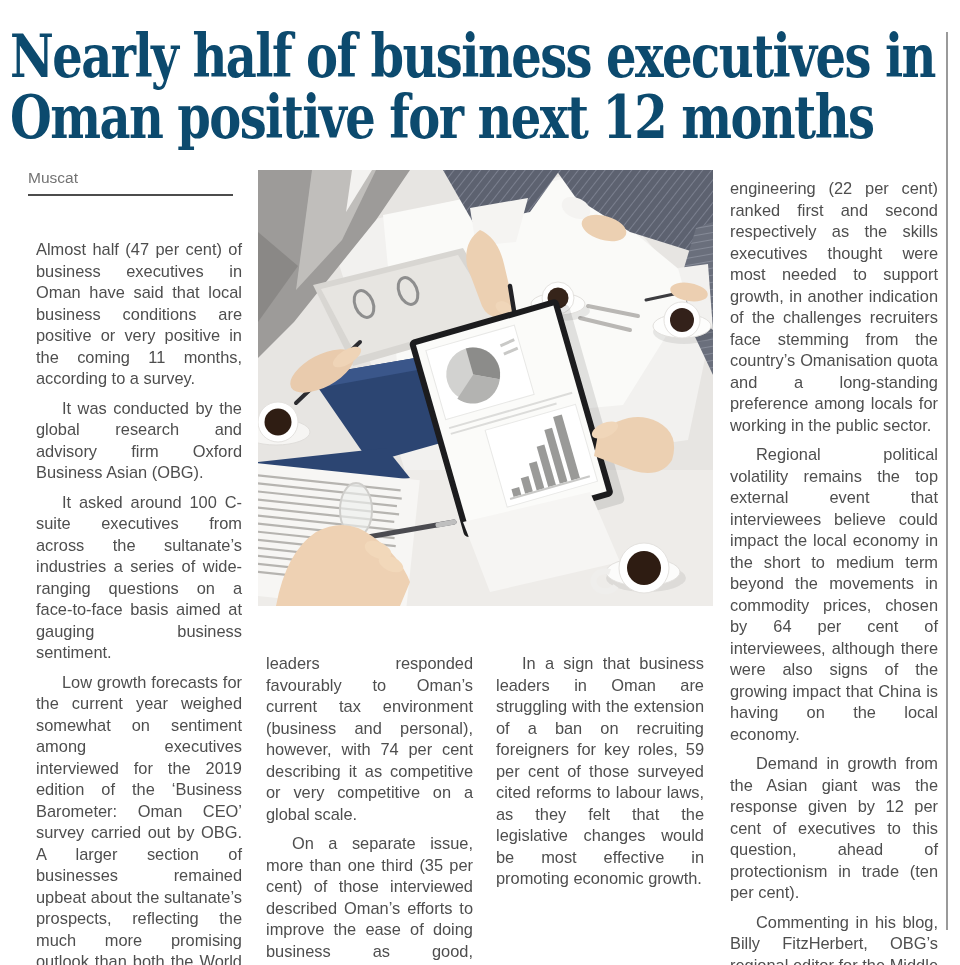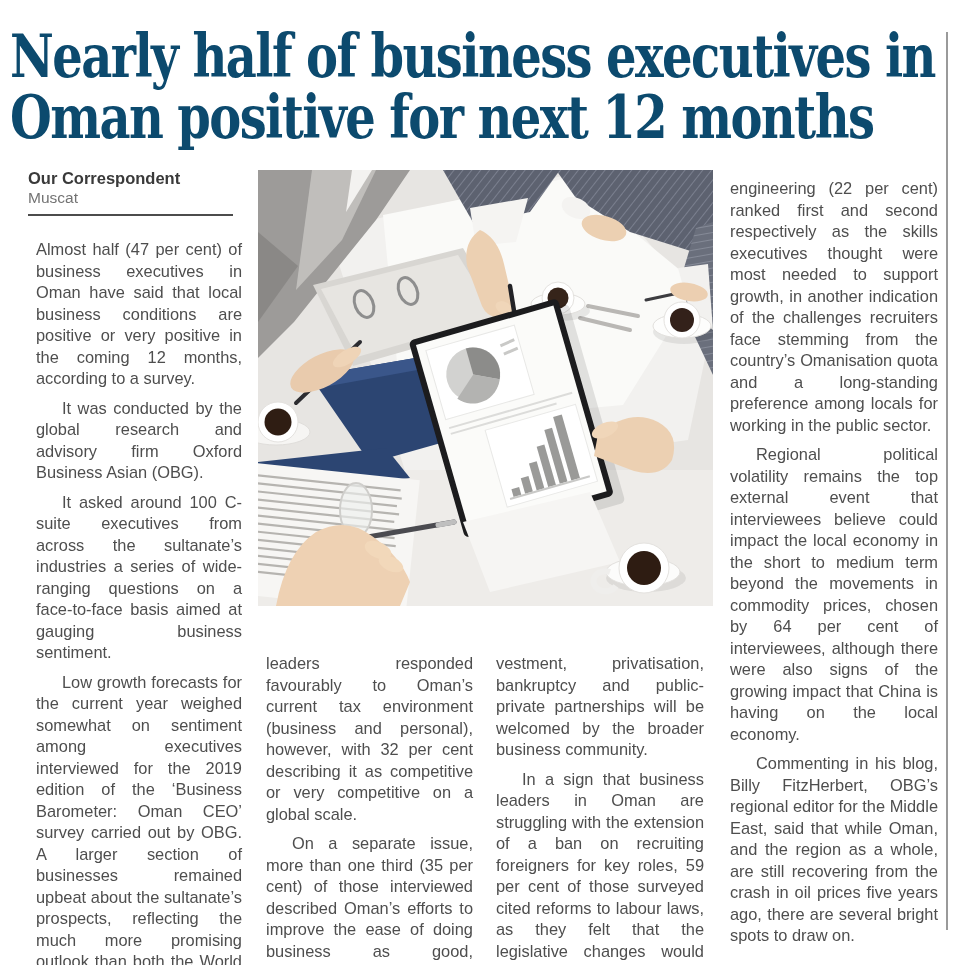--- a/index.html
+++ b/index.html
@@ -43,27 +43,26 @@
 </style>
 </head>
 <body>
 
 <div class="headline">
   <div class="hl-line">Nearly half of business executives in</div>
   <div class="hl-line">Oman positive for next 12 months</div>
 </div>
 
 <div class="byline">
-  <div class="author">Our Correspondent</div>
   <div class="location">Muscat</div>
   <div class="rule"></div>
 </div>
 
 <div class="col col1">
-  <p>Almost half (47 per cent) of business executives in Oman have said that local business conditions are positive or very positive in the coming 12 months, according to a survey.</p>
+  <p>Almost half (47 per cent) of business executives in Oman have said that local business conditions are positive or very positive in the coming 11 months, according to a survey.</p>
   <p class="indent">It was conducted by the global research and advisory firm Oxford Business Asian (OBG).</p>
   <p class="indent">It asked around 100 C-suite executives from across the sultanate’s industries a series of wide-ranging questions on a face-to-face basis aimed at gauging business sentiment.</p>
   <p class="indent">Low growth forecasts for the current year weighed somewhat on sentiment among executives interviewed for the 2019 edition of the ‘Business Barometer: Oman CEO’ survey carried out by OBG. A larger section of businesses remained upbeat about the sultanate’s prospects, reflecting the much more promising outlook than both the World Bank and IMF have indicated for 2020.</p>
   <p class="indent">OBG, however, said that positivity is down from 80 per cent found in its December 2018 survey.</p>
 
 </div>
 
 <div class="photo" role="img" aria-label="Overhead view of a business meeting: hands in suits holding pens over documents, a clipboard showing a pie chart and a bar chart, a blue folder and cups of black coffee on a white desk">
   <svg width="455" height="436" viewBox="0 0 455 436" xmlns="http://www.w3.org/2000/svg">
     <defs>
@@ -207,30 +206,30 @@
       <ellipse cx="388" cy="408" rx="40" ry="14" fill="rgba(0,0,0,0.07)"></ellipse>
       <ellipse cx="385" cy="402" rx="37" ry="14" fill="#fcfcfb" stroke="#e2e0dd"></ellipse>
       <path d="M352,402 a12,10 0 1 0 6,14" fill="none" stroke="#efeeec" stroke-width="6"></path>
       <circle cx="386" cy="398" r="25" fill="#ffffff" stroke="#e4e2df"></circle>
       <circle cx="386" cy="398" r="17" fill="#2e1c12"></circle>
     </g>
   </svg>
 </div>
 
 <div class="col col2">
-  <p>leaders responded favourably to Oman’s current tax environment (business and personal), however, with 32 per cent describing it as competitive or very competitive on a global scale.</p>
+  <p>leaders responded favourably to Oman’s current tax environment (business and personal), however, with 74 per cent describing it as competitive or very competitive on a global scale.</p>
   <p class="indent">On a separate issue, more than one third (35 per cent) of those interviewed described Oman’s efforts to improve the ease of doing business as good, suggesting that the Royal Decrees issued in July approving new laws on foreign capital in-</p>
 </div>
 
 <div class="col col3">
-  <p>vestment, privatisation, bankruptcy and public-private partnerships will be welcomed by the broader business community.</p>
   <p class="indent">In a sign that business leaders in Oman are struggling with the extension of a ban on recruiting foreigners for key roles, 59 per cent of those surveyed cited reforms to labour laws, as they felt that the legislative changes would be most effective in promoting economic growth.</p>
 
 </div>
 
 <div class="col col4">
   <p>engineering (22 per cent) ranked first and second respectively as the skills executives thought were most needed to support growth, in another indication of the challenges recruiters face stemming from the country’s Omanisation quota and a long-standing preference among locals for working in the public sector.</p>
   <p class="indent">Regional political volatility remains the top external event that interviewees believe could impact the local economy in the short to medium term beyond the movements in commodity prices, chosen by 64 per cent of interviewees, although there were also signs of the growing impact that China is having on the local economy.</p>
+  <p class="indent">Demand in growth from the Asian giant was the response given by 12 per cent of executives to this question, ahead of protectionism in trade (ten per cent).</p>
   <p class="indent">Commenting in his blog, Billy FitzHerbert, OBG’s regional editor for the Middle East, said that while Oman, and the region as a whole, are still recovering from the crash in oil prices five years ago, there are several bright spots to draw on.</p>
 
 </div>
 
 <div class="vrule"></div>
 
 </body></html>

